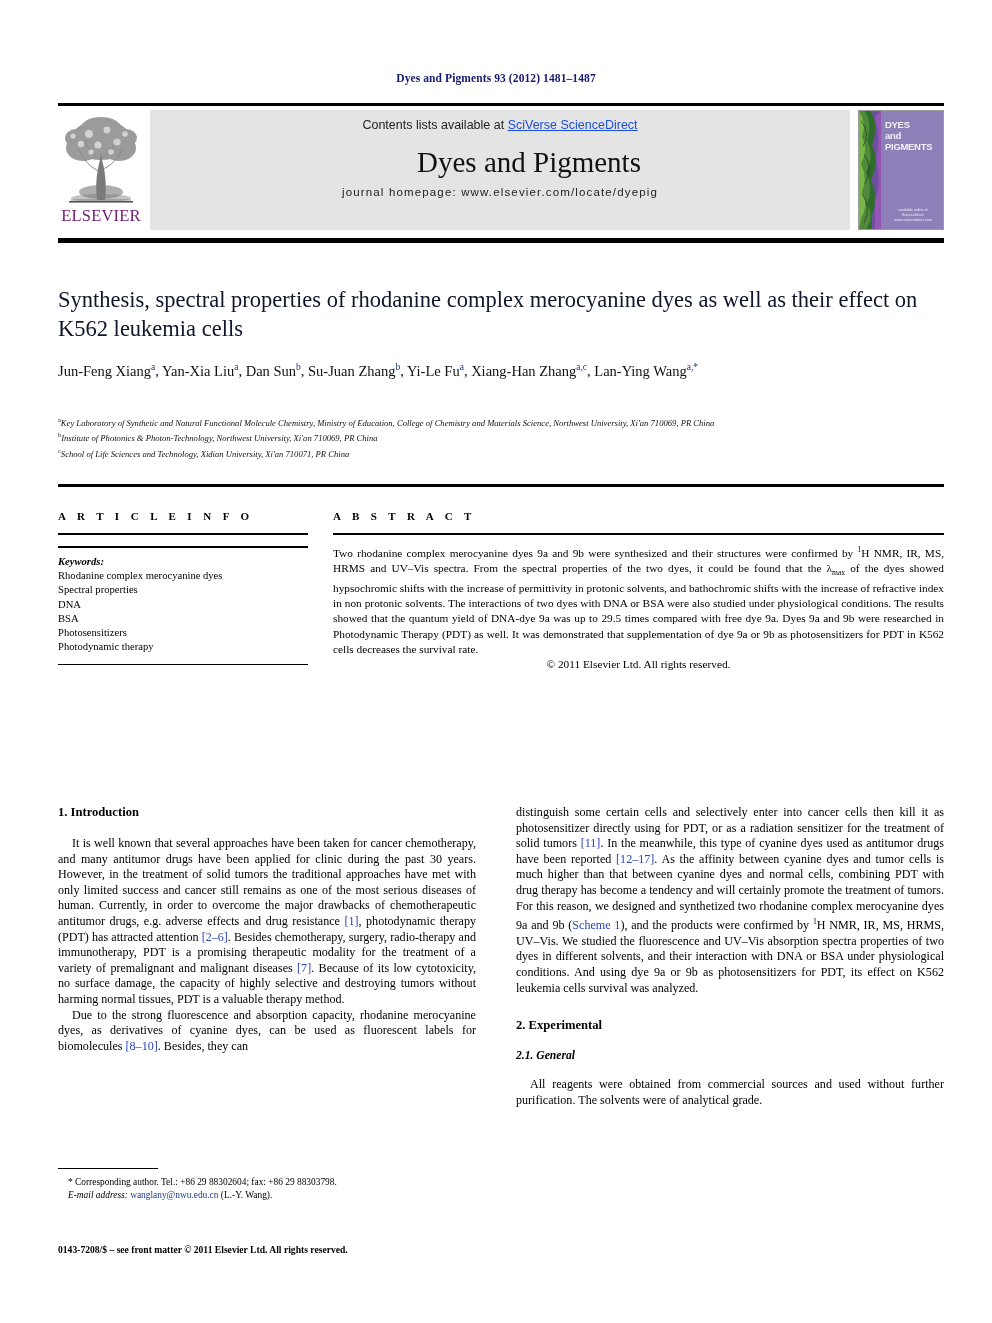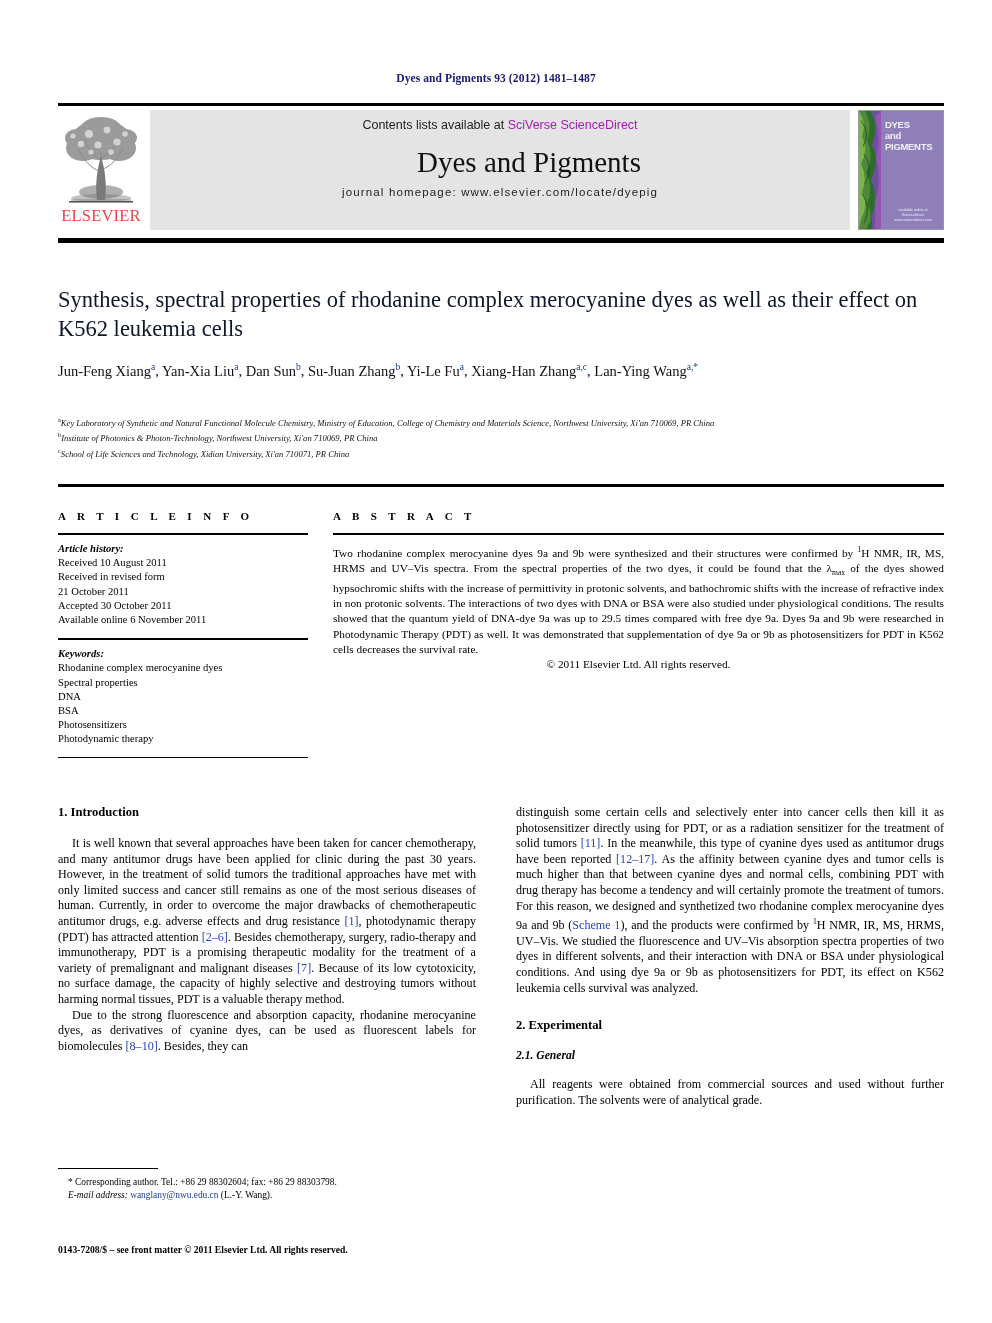--- a/index.html
+++ b/index.html
@@ -60,40 +60,40 @@
     width: 80px; height: 92px;
   }
   .els-word {
     position: absolute;
     left: 0; bottom: 4px;
     width: 86px;
     text-align: center;
     font-family: "Liberation Serif", serif;
     font-size: 16.5px;
     letter-spacing: 0.2px;
-    color: #ef4444;
+    color: #701a75;
     font-weight: 400;
   }
   .grey-box {
     position: absolute;
     left: 92px; top: 0;
     width: 700px;
     height: 120px;
     background: #e4e4e4;
   }
   .contents-line {
     position: absolute;
     left: 0; top: 8px;
     width: 700px;
     text-align: center;
     font-family: "Liberation Sans", sans-serif;
     font-size: 12.5px;
     color: #222;
   }
-  .contents-line .sd { color: #a21caf; }
+  .contents-line .sd { color: #1d4ed8; text-decoration: underline; }
   .journal-title {
     position: absolute;
     left: 0; top: 36px;
     width: 700px;
     text-align: center;
     font-family: "Liberation Serif", serif;
     font-size: 29px;
     color: #111;
     padding-left: 29px;
   }
@@ -395,28 +395,20 @@
     <span class="affil-line"><sup>a</sup><span>Key Laboratory of Synthetic and Natural Functional Molecule Chemistry, Ministry of Education, College of Chemistry and Materials Science, Northwest University, Xi'an 710069, PR China</span></span>
     <span class="affil-line"><sup>b</sup><span>Institute of Photonics &amp; Photon-Technology, Northwest University, Xi'an 710069, PR China</span></span>
     <span class="affil-line"><sup>c</sup><span>School of Life Sciences and Technology, Xidian University, Xi'an 710071, PR China</span></span>
   </div>
 
   <div class="rule-med"></div>
 
   <div class="info-col">
     <div class="sechead">A R T I C L E   I N F O</div>
     <div class="hrule"></div>
-    <div class="info-body">
-      <div class="it">Article history:</div>
-      <div>Received 10 August 2011</div>
-      <div>Received in revised form</div>
-      <div>21 October 2011</div>
-      <div>Accepted 30 October 2011</div>
-      <div>Available online 6 November 2011</div>
-    </div>
     <div class="hrule"></div>
     <div class="info-body kw-block">
       <div class="it">Keywords:</div>
       <div>Rhodanine complex merocyanine dyes</div>
       <div>Spectral properties</div>
       <div>DNA</div>
       <div>BSA</div>
       <div>Photosensitizers</div>
       <div>Photodynamic therapy</div>
     </div>

